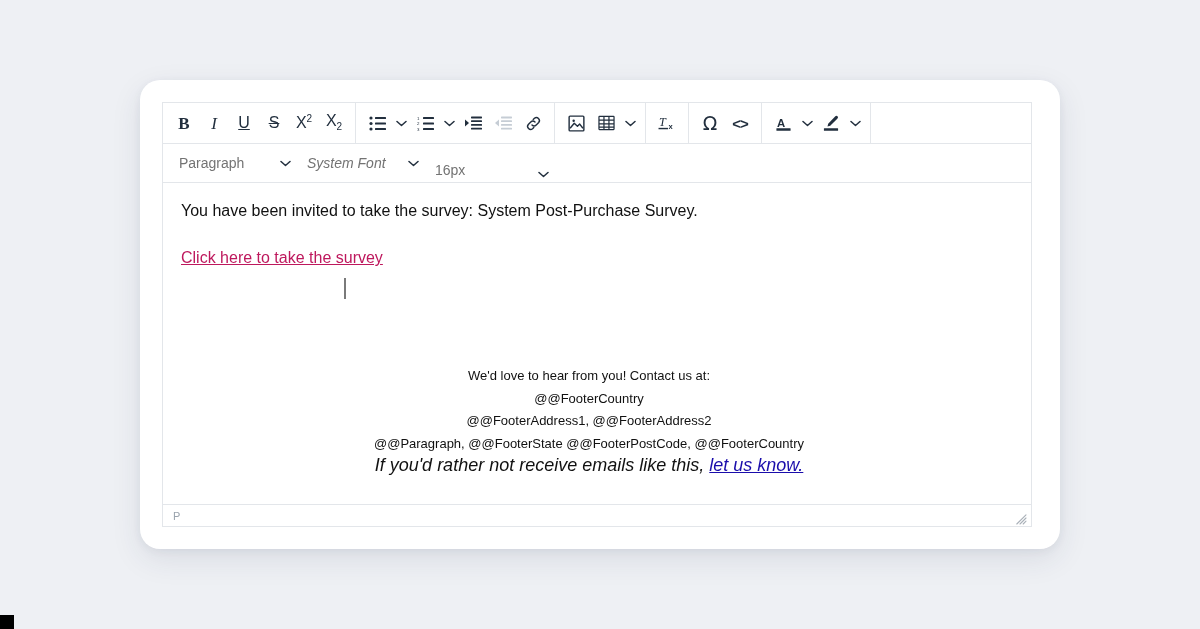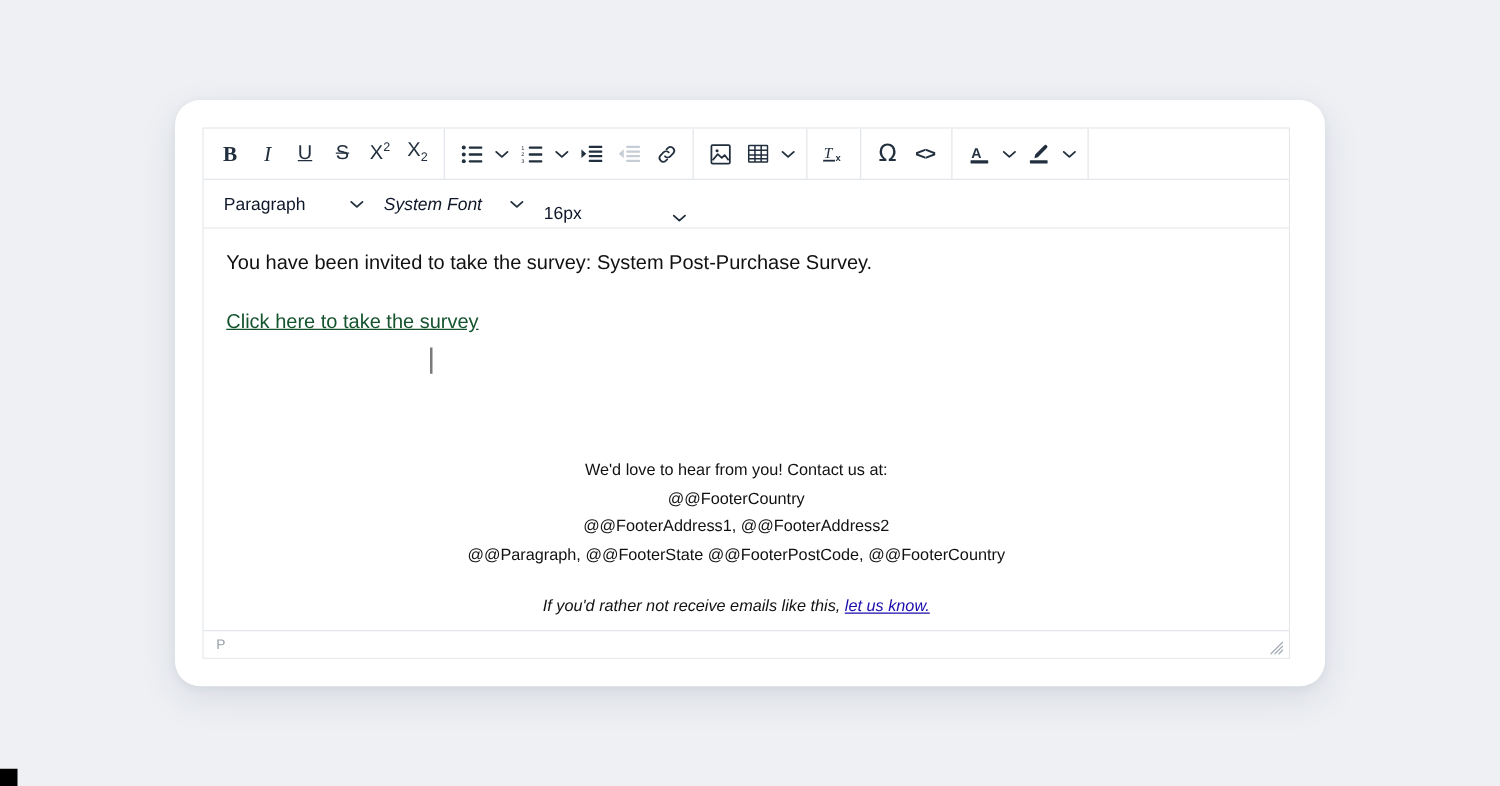--- a/index.html
+++ b/index.html
@@ -76,21 +76,21 @@
   .gl-omega { font-size: 19px; font-family: "DejaVu Sans", sans-serif; }
   .gl-code { font-size: 15px; font-weight: 700; letter-spacing: -1px; }
 
   
   .tb-row2 { height: 39px; align-items: center; padding-left: 8px; }
   .sel {
     display: flex; align-items: center;
     height: 30px;
     cursor: pointer;
     border-radius: 3px;
-    color: #0f172a;
+    color: #737373;
     font-size: 14px;
     user-select: none;
   }
   .sel .sel-label { padding: 0 6px 0 8px; white-space: nowrap; }
   .sel .sel-chev { padding-right: 8px; display: flex; align-items: center; }
   .sel-para { width: 128px; justify-content: space-between; }
   .sel-font { width: 128px; justify-content: space-between; font-style: italic; }
   .sel-size { width: 130px; justify-content: space-between; align-items: flex-end; }
 
   
@@ -98,43 +98,42 @@
     flex: 1 1 auto;
     position: relative;
     background: #fff;
     padding: 16px 0 0 0;
     overflow: hidden;
   }
   .doc { padding: 0 18px; color: #111; }
   .doc p { font-size: 16px; line-height: 1.45; margin: 0 0 22px 0; }
   .doc .lead { margin-bottom: 24px; }
   .doc a.survey-link {
-    color: #14532d; text-decoration: underline; font-size: 16px;
+    color: #be185d; text-decoration: underline; font-size: 16px;
   }
 
   .caret {
     position: absolute;
     left: 181px; top: 95px;
     width: 2px; height: 21px;
     background: #7a7a7a;
   }
 
   
   .footer-block {
     position: absolute;
     left: 0; right: 16px; top: 182px;
     text-align: center;
     color: #111;
   }
   .footer-block .fline {
     font-size: 13px; line-height: 22.5px;
   }
   .footer-unsub {
-    margin-top: 22px;
-    font-size: 13px; font-style: italic;
+    font-size: 18px; font-style: italic;
   }
   .footer-unsub a {
     color: #1a0dab; text-decoration: underline; font-style: italic;
   }
 
   
   .statusbar {
     flex: 0 0 auto;
     height: 22px;
     border-top: 1px solid #e3e6ea;

